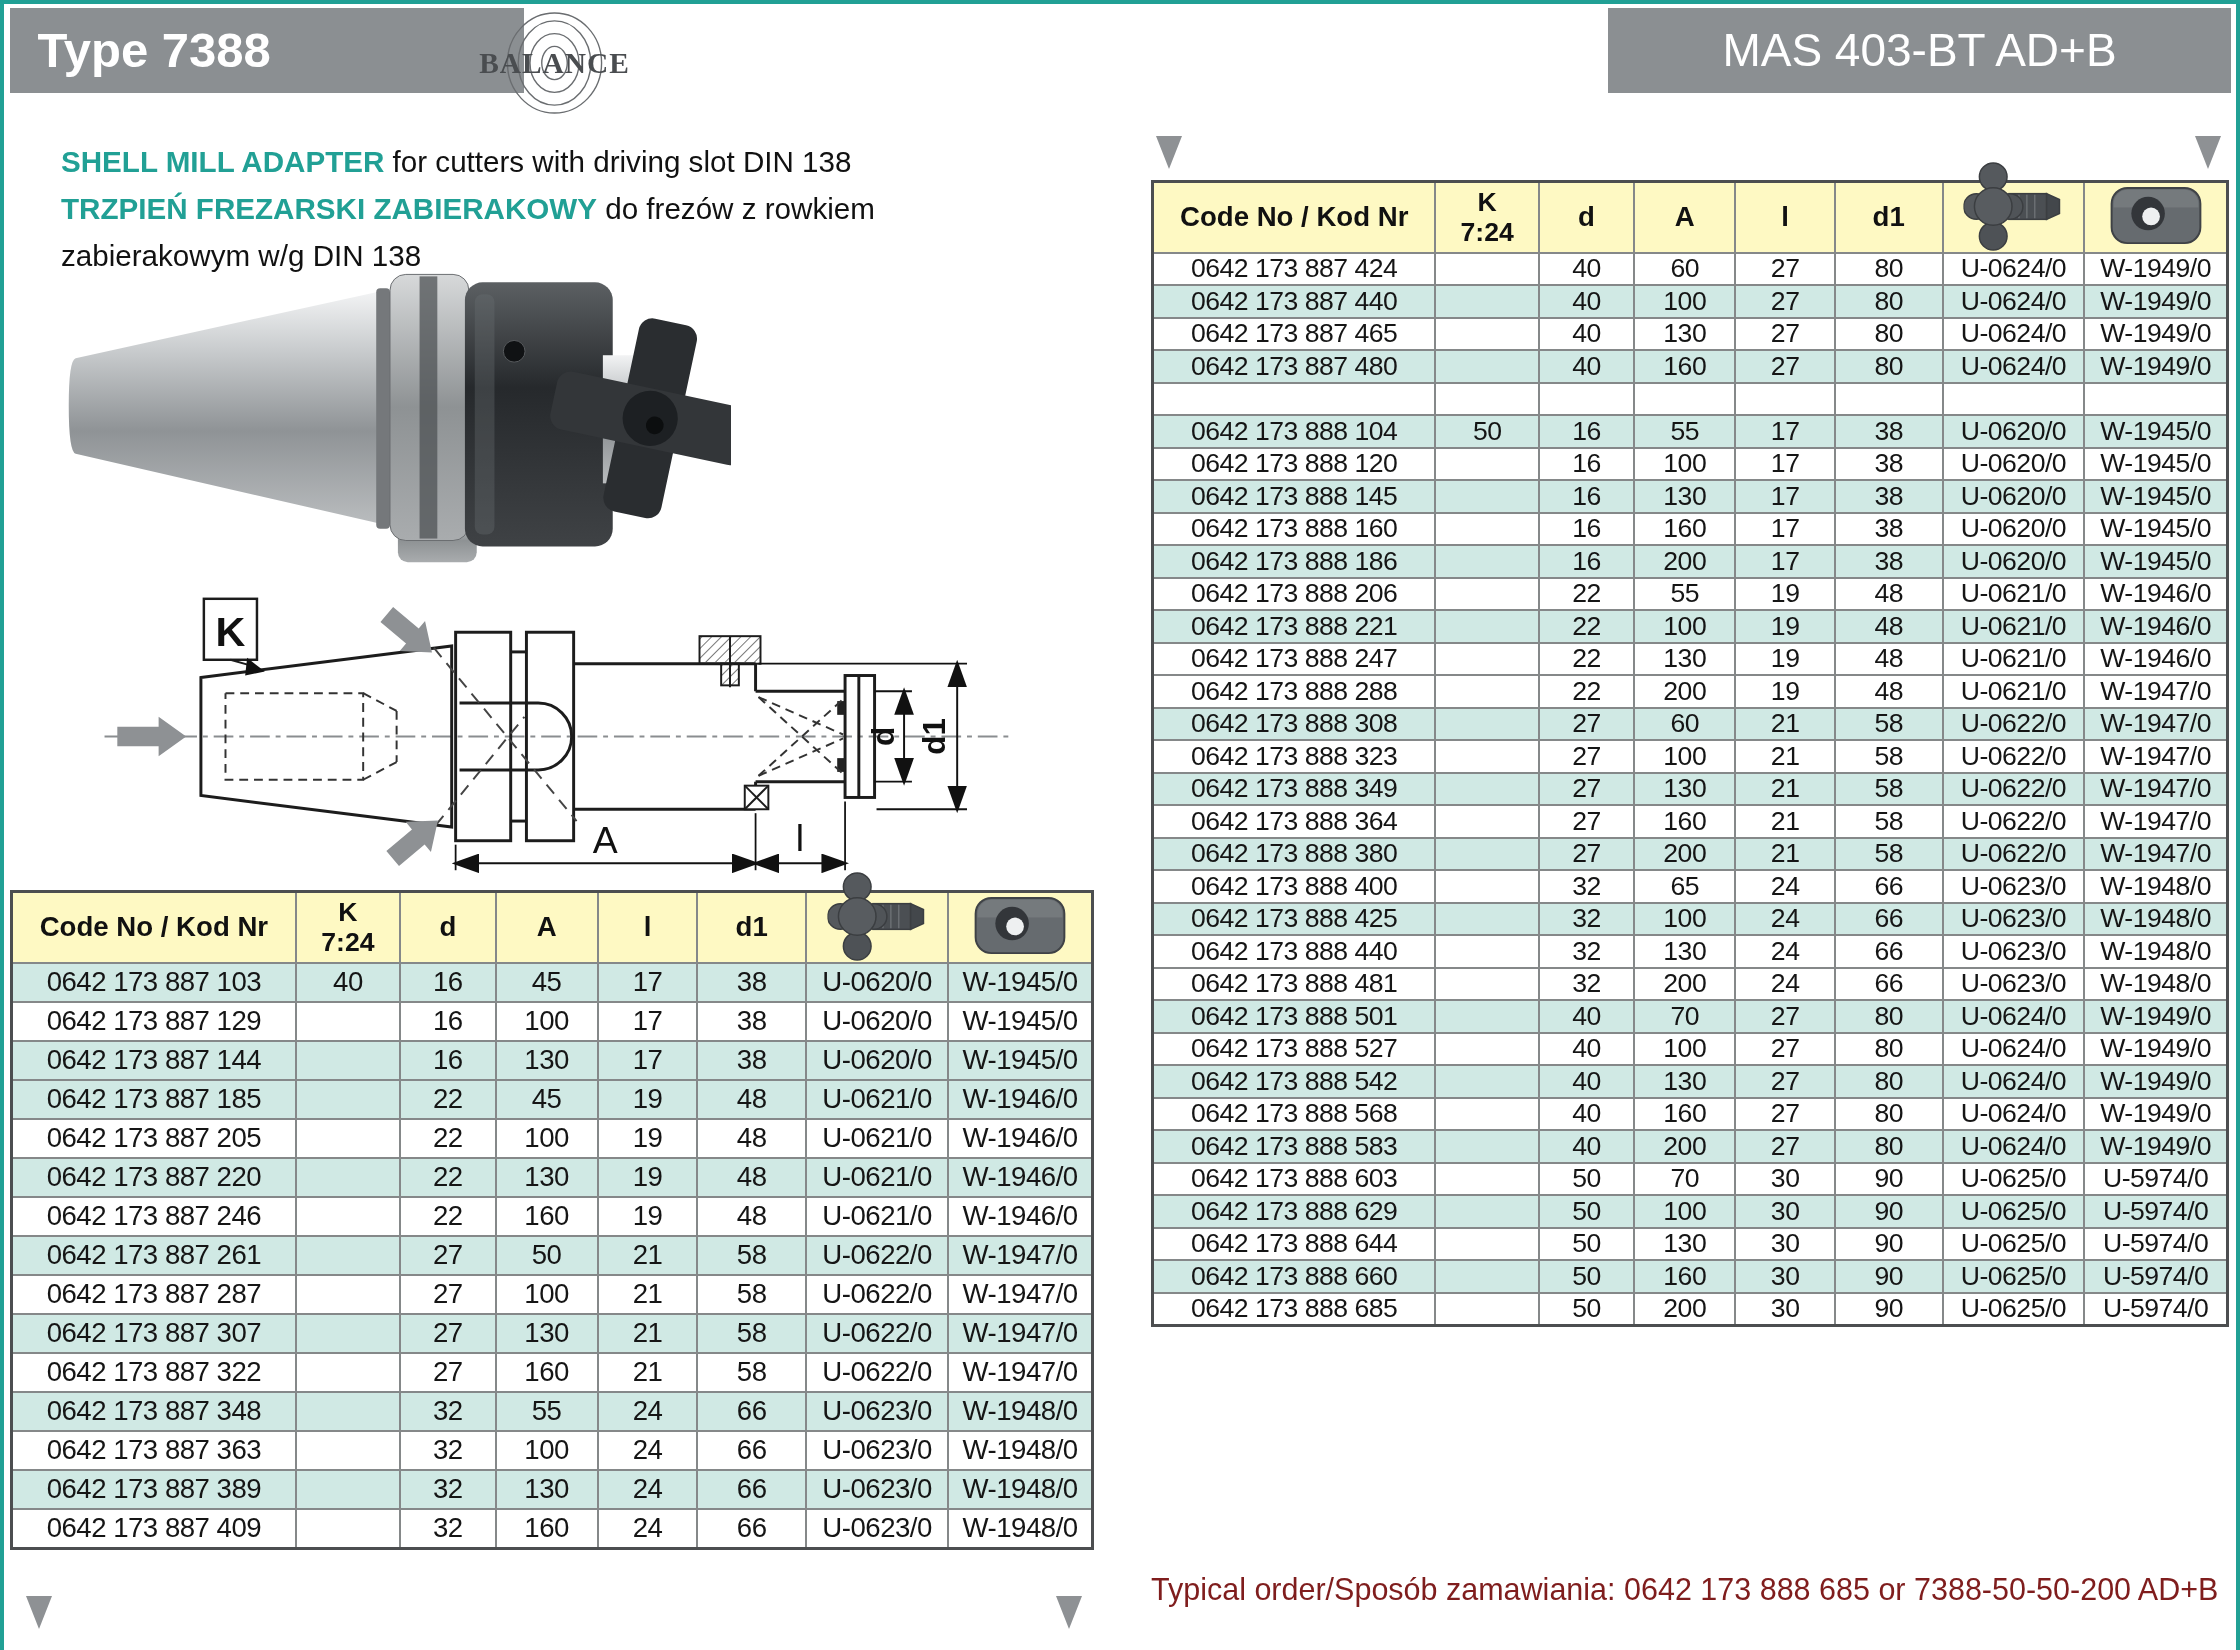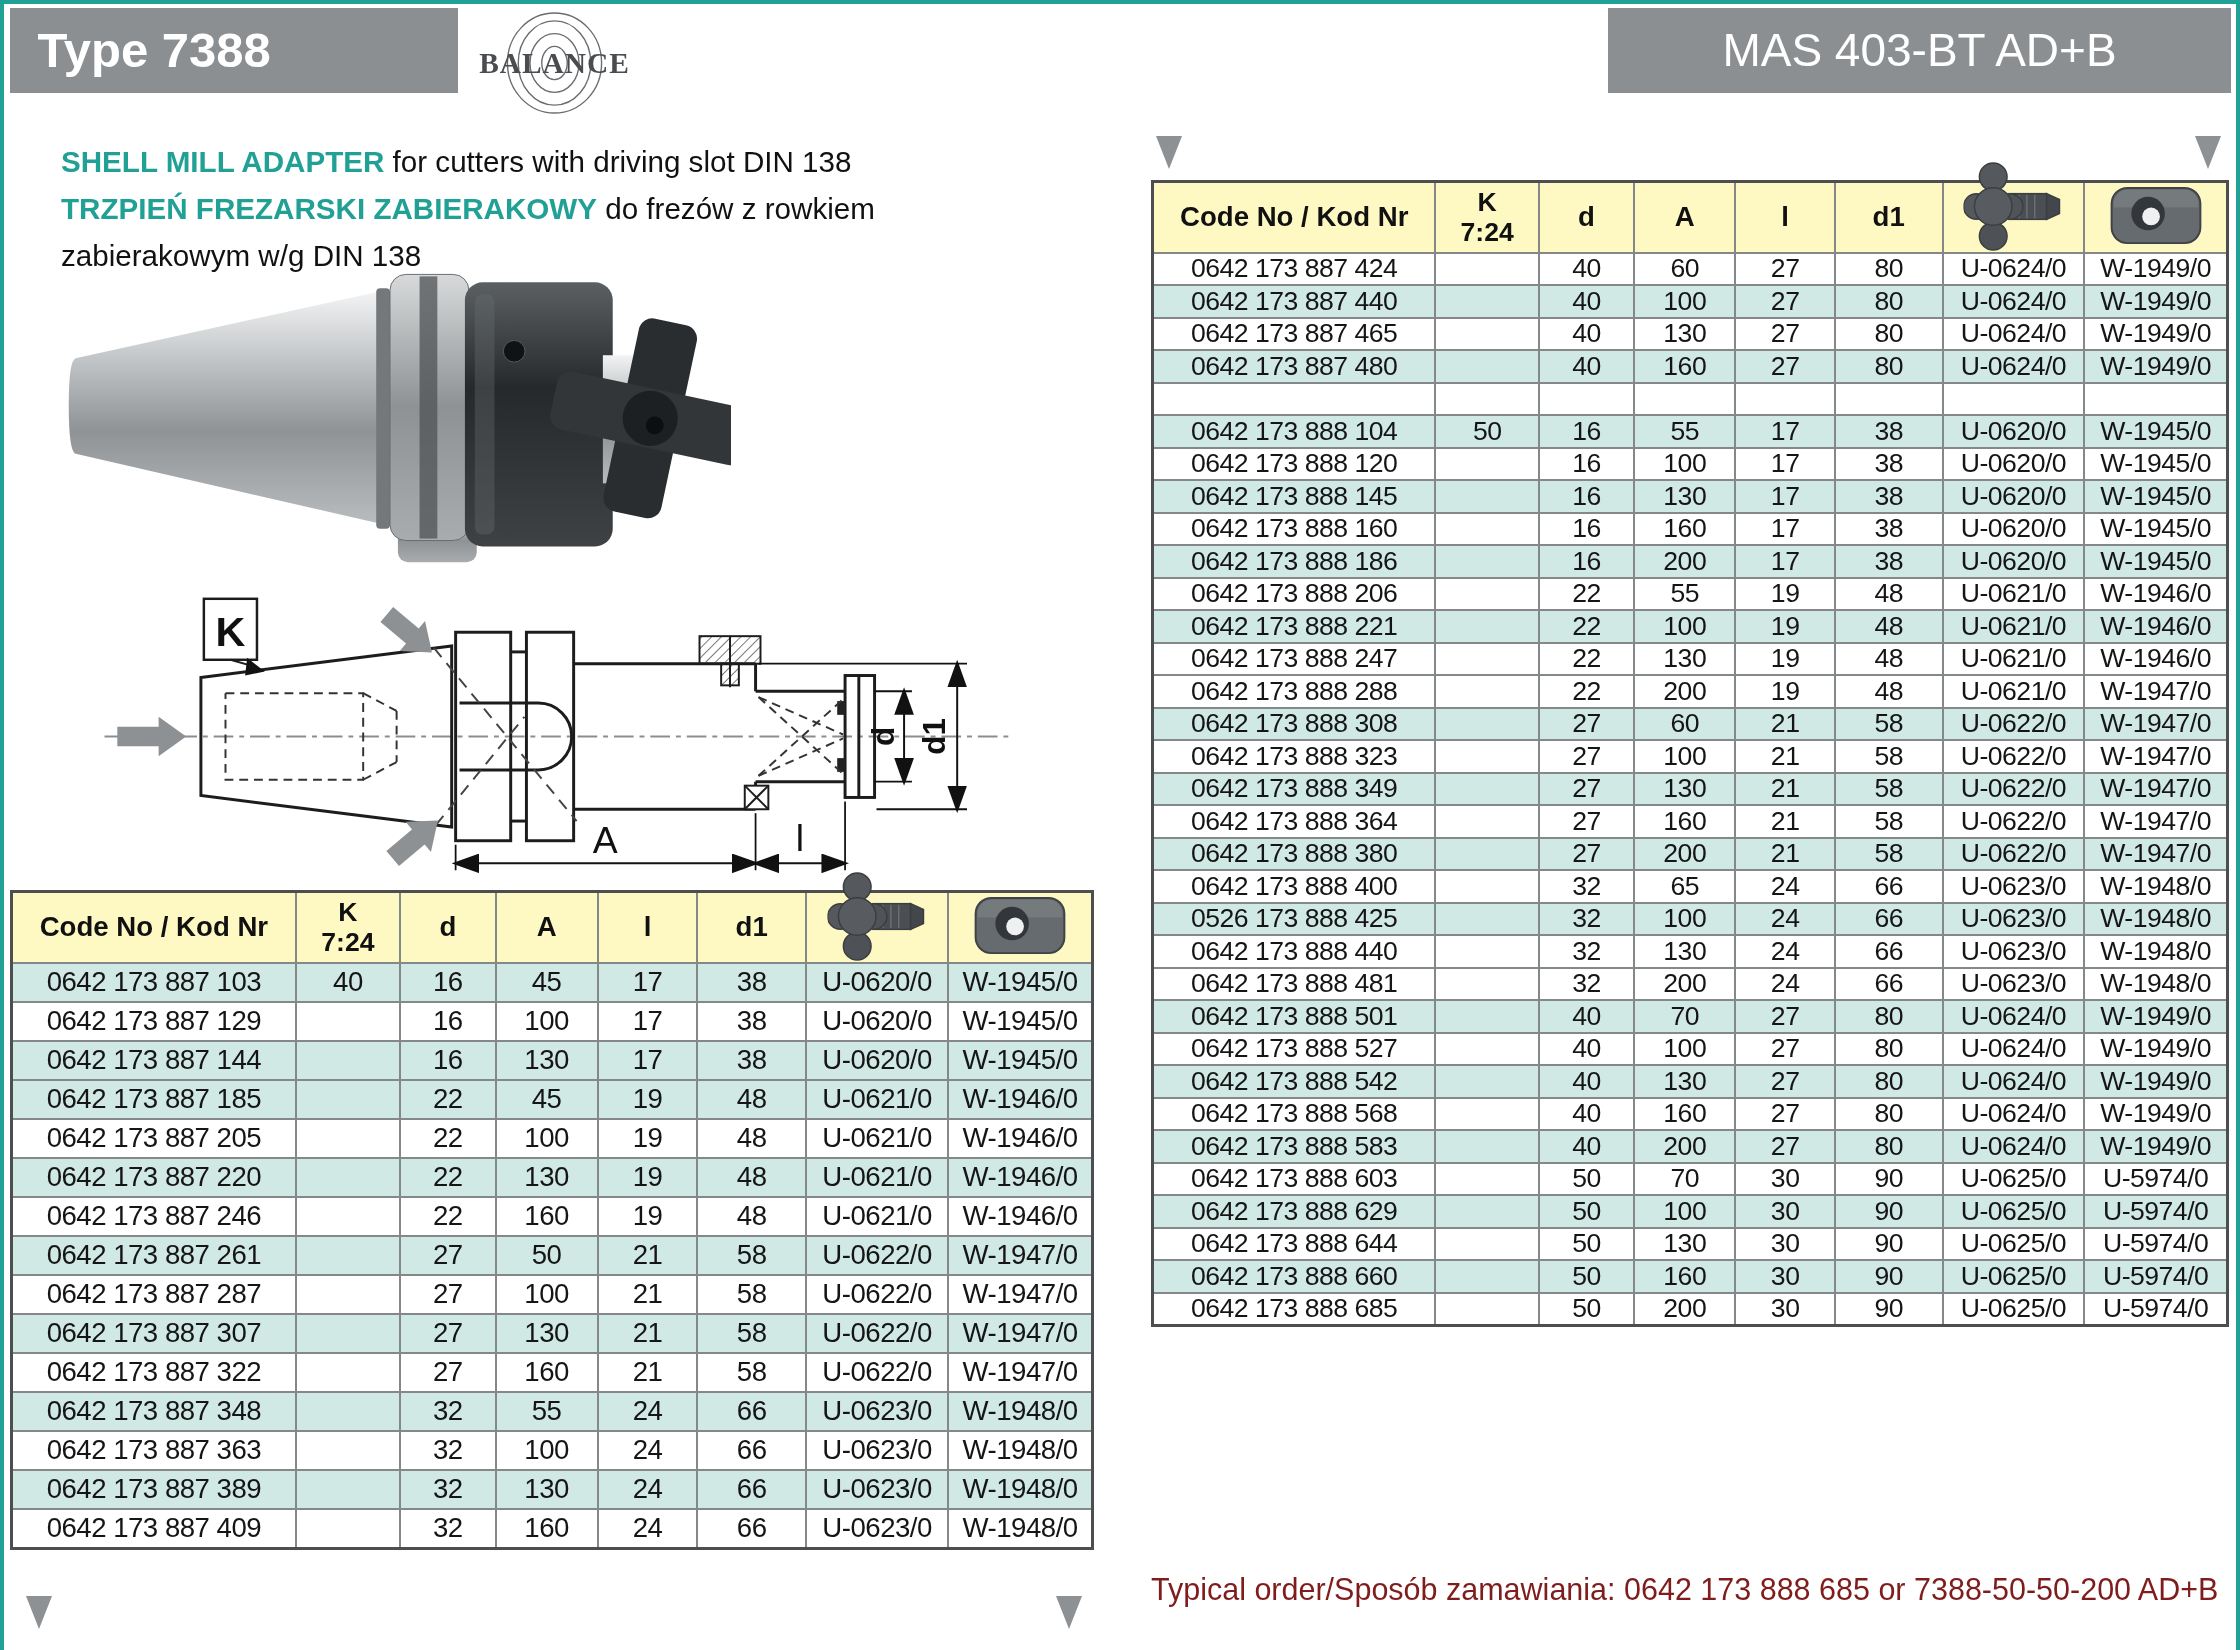--- a/index.html
+++ b/index.html
@@ -3,21 +3,21 @@
 <meta charset="utf-8">
 <style>
   html,body{margin:0;padding:0;background:#e8e8e8;}
   .page{position:relative;width:2240px;height:1651px;background:#ffffff;overflow:hidden;
         font-family:"Liberation Sans",sans-serif;color:#151515;}
   
   .frame-top{position:absolute;left:0;top:0;width:2240px;height:3.9px;background:#21a095;}
   .frame-left{position:absolute;left:0;top:0;width:3.9px;height:1651px;background:#21a095;}
   .frame-right{position:absolute;right:0;top:0;width:3.9px;height:1651px;background:#21a095;}
 
-  .type-box{position:absolute;left:9.9px;top:7.9px;width:448px;height:85px;background:#8b8f92;
+  .type-box{position:absolute;left:9.9px;top:7.9px;width:514px;height:85px;background:#8b8f92;
             color:#fff;font-weight:bold;font-size:49px;line-height:85px;padding-left:27.6px;box-sizing:border-box;}
   .mas-box{position:absolute;left:1608px;top:7.9px;width:623px;height:85px;background:#8b8f92;
            color:#fff;font-weight:normal;font-size:46px;line-height:85px;text-align:center;}
   .balance{position:absolute;left:471px;top:11.8px;}
   .g-specs{position:absolute;left:650px;top:13.8px;font-size:34px;line-height:43px;color:#101010;}
 
   .desc{position:absolute;left:61px;top:138px;width:1044px;font-size:29.6px;line-height:47px;color:#111;}
   .desc .teal{color:#21a095;font-weight:bold;}
 
   .photo{position:absolute;left:51px;top:225px;}
@@ -641,21 +641,21 @@
           <td class="c0">0642 173 888 400</td>
           <td class="c1"></td>
           <td class="c2">32</td>
           <td class="c3">65</td>
           <td class="c4">24</td>
           <td class="c5">66</td>
           <td class="c6">U-0623/0</td>
           <td class="c7">W-1948/0</td>
         </tr>
         <tr class="alt">
-          <td class="c0">0526 173 888 425</td>
+          <td class="c0">0642 173 888 425</td>
           <td class="c1"></td>
           <td class="c2">32</td>
           <td class="c3">100</td>
           <td class="c4">24</td>
           <td class="c5">66</td>
           <td class="c6">U-0623/0</td>
           <td class="c7">W-1948/0</td>
         </tr>
         <tr>
           <td class="c0">0642 173 888 440</td>

